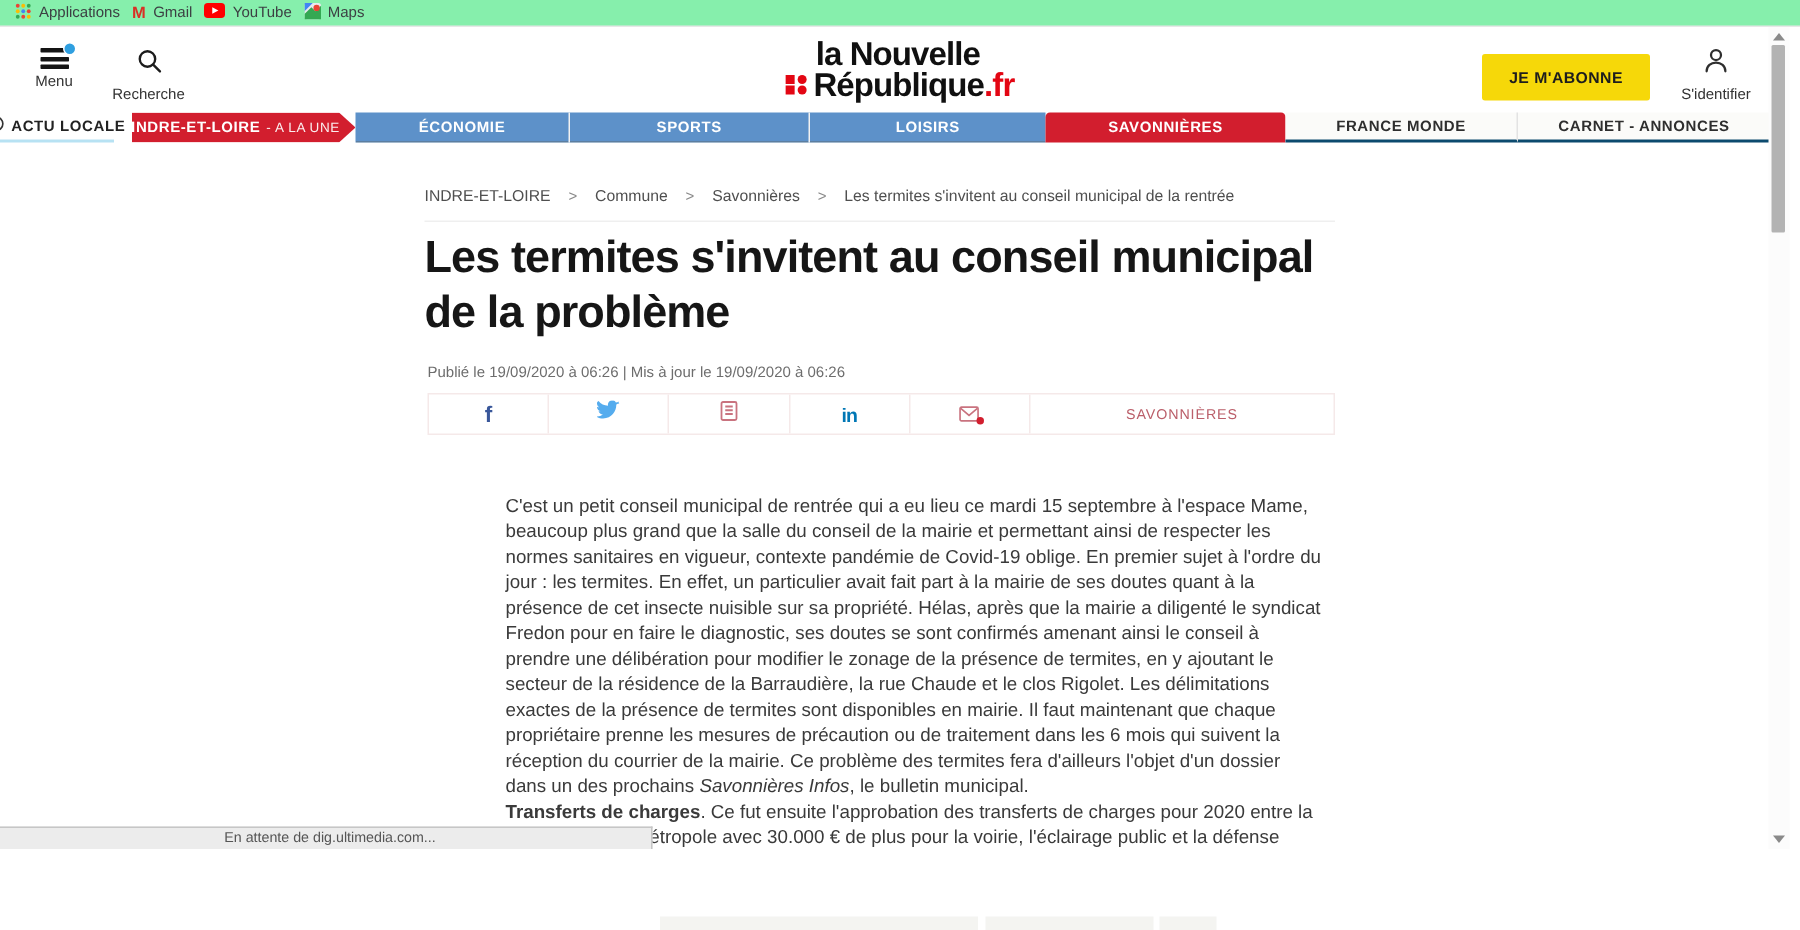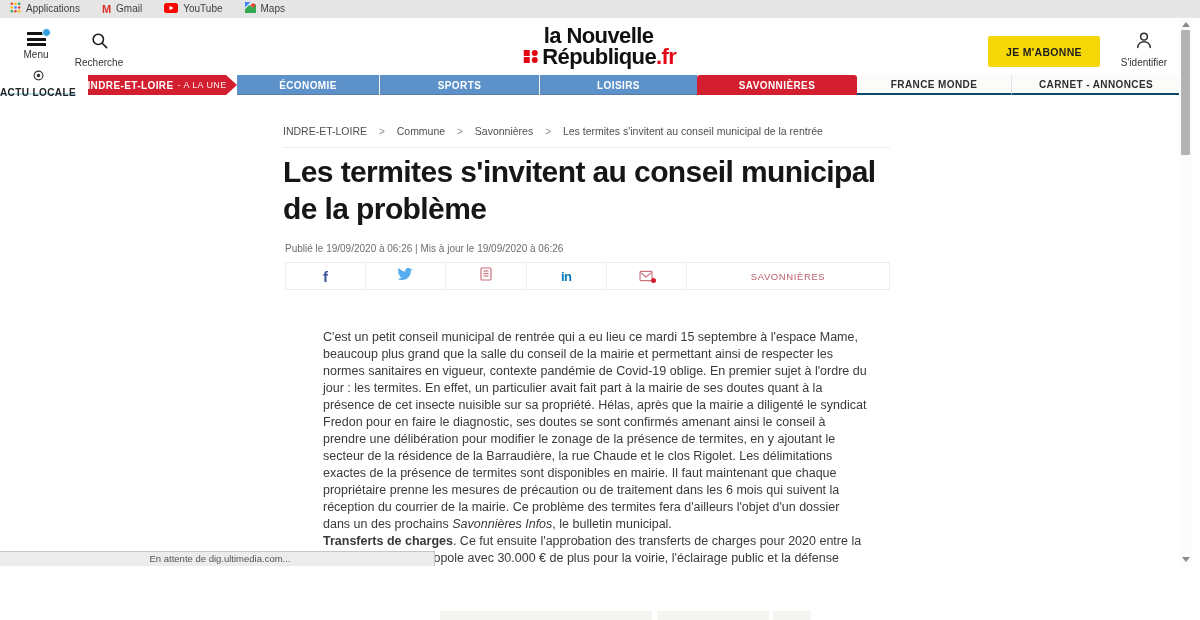--- a/index.html
+++ b/index.html
@@ -6,22 +6,22 @@
   html,body { background:#fff; }
   #screen {
     position:relative; width:1200px; height:620px; overflow:hidden;
     background:#fff; font-family:"Liberation Sans", sans-serif;
   }
   #viewport { position:absolute; left:0; top:0; width:1200px; height:566px; overflow:hidden; background:#fff; }
 
   
   .bookmarks-bar {
     position:absolute; left:0; top:0; width:1200px; height:18px;
-    background:#e5e5e5; border-bottom:1px solid #e7e7e7;
-    display:flex; align-items:center; gap:22px; padding-left:10px;
+    background:#86efac; border-bottom:1px solid #e7e7e7;
+    display:flex; align-items:center; gap:8px; padding-left:10px;
   }
   .bookmark { display:flex; align-items:center; gap:5px; font-size:10px; color:#3c4043; cursor:pointer; }
 
   
   .site-header { position:absolute; left:0; top:18px; width:1200px; height:57px; background:#fff; }
   .hdr-btn { position:absolute; display:flex; flex-direction:column; align-items:center; gap:3px; cursor:pointer; }
   .hdr-btn .lbl { font-size:10px; color:#333; }
   .menu-btn { left:16px; top:14px; width:40px; }
   .menu-glyph { position:relative; width:19px; height:14px; }
   .menu-glyph i { display:block; height:3px; background:#141414; margin-bottom:2.5px; border-radius:0.5px; }
@@ -40,21 +40,21 @@
     letter-spacing:0.3px; border-radius:2px; cursor:pointer;
   }
   .signin-btn { left:1118px; top:12px; width:52px; }
 
   
   .nav { position:absolute; left:0; top:75px; width:1200px; height:20px; }
   .nav-tab {
     position:absolute; top:0; height:20px; display:flex; align-items:center; justify-content:center;
     font-size:10px; font-weight:700; letter-spacing:0.4px; cursor:pointer; white-space:nowrap;
   }
-  .tab-actu { left:0; width:76px; background:#fff; color:#222; gap:4px; border-bottom:2px solid #b7e2f3;flex-direction:column; }
+  .tab-actu { left:0; width:76px; background:#fff; color:#222; gap:4px; border-bottom:2px solid #b7e2f3; }
   .tab-indre { left:88px; width:149px; background:#d21e2e; color:#fff;
     clip-path:polygon(0 0, calc(100% - 11px) 0, 100% 50%, calc(100% - 11px) 100%, 0 100%); padding-right:11px; }
   .tab-indre .sub { font-weight:400; font-size:9px; margin-left:4px; opacity:0.92; }
   .tab-blue { background:#5d91c9; color:#fff; box-shadow:inset 0 -1px rgba(90,70,40,0.25); }
   .tab-eco { left:237px; width:143px; border-right:1px solid #f2f2f2; }
   .tab-sports { left:380px; width:160px; border-right:1px solid #f2f2f2; }
   .tab-loisirs { left:540px; width:157px; }
   .tab-savon { left:697px; width:160px; background:#d21e2e; color:#fff; border-radius:3px 3px 0 0; }
   .tab-light { background:#fbfbf9; color:#2e2e2e; border-bottom:2px solid #0c4a6e; }
   .tab-france { left:857px; width:155px; border-right:1px solid #e3e3e3; }
@@ -69,21 +69,21 @@
   .title { position:absolute; left:0; top:58px; width:612px; font-size:30px; font-weight:700; color:#161616; letter-spacing:-0.6px; line-height:37px; white-space:nowrap; }
   .meta { position:absolute; left:2px; top:148px; font-size:10px; color:#6d6d6d; }
   .share-bar { position:absolute; left:2px; top:167px; width:605px; height:28px; display:flex; border:1px solid #f5e9e9; background:#fff; }
   .share-cell { flex:1; display:flex; align-items:center; justify-content:center; border-right:1px solid #f5e9e9; cursor:pointer; }
   .share-cell:last-child { border-right:none; }
   .share-tag { flex:2.55; font-size:9.5px; font-weight:400; letter-spacing:0.6px; color:#bb5f6a; }
   .fb-glyph { font-size:15px; font-weight:700; color:#39579a; }
   .in-glyph { font-size:13px; font-weight:700; color:#0077b5; letter-spacing:-0.5px; }
   .mail-wrap { position:relative; display:flex; }
   .mail-dot { position:absolute; right:-2px; bottom:-1px; width:5px; height:5px; border-radius:50%; background:#d21e2e; }
-  .article-body { position:absolute; left:40px; top:234px; width:545px; font-size:12.5px; line-height:17px; color:#3a3a3a; }
+  .article-body { position:absolute; left:54px; top:234px; width:545px; font-size:12.5px; line-height:17px; color:#3a3a3a; }
   .article-body .it { font-style:italic; }
   .article-body .bd { font-weight:700; }
 
   
   .scrollbar { position:absolute; right:7px; top:18px; width:14px; height:548px; background:#fcfcfc; }
   .sb-up, .sb-down { position:absolute; left:3px; width:0; height:0; border-left:4px solid transparent; border-right:4px solid transparent; cursor:pointer; }
   .sb-up { top:4px; border-bottom:5px solid #8a8a8a; }
   .sb-down { bottom:4px; border-top:5px solid #8a8a8a; }
   .sb-thumb { position:absolute; left:2px; top:12px; width:9px; height:125px; background:#b3b3b3; border-radius:1px; cursor:grab; }
 

